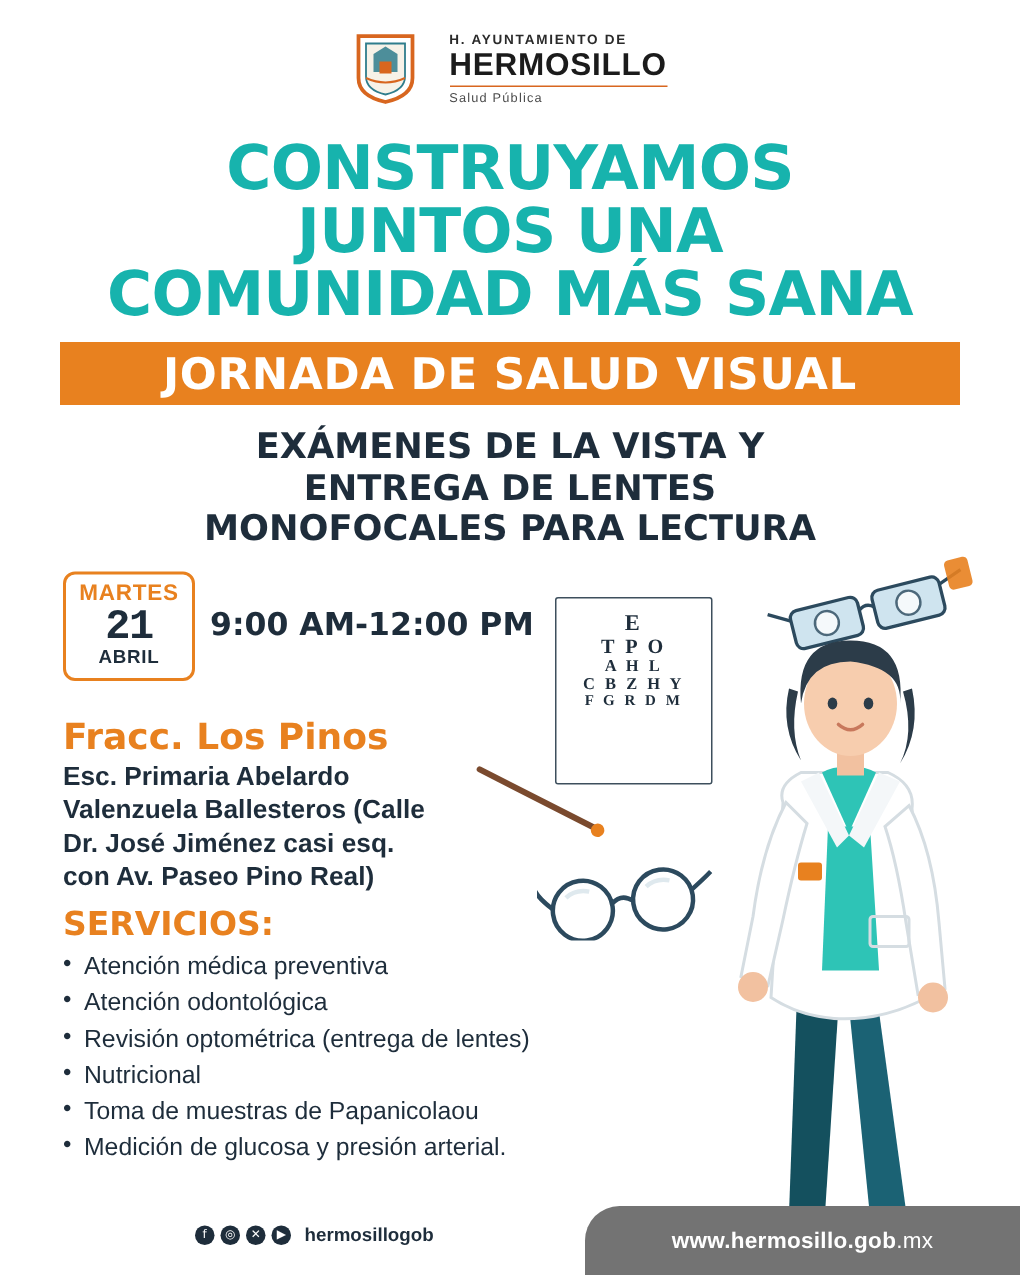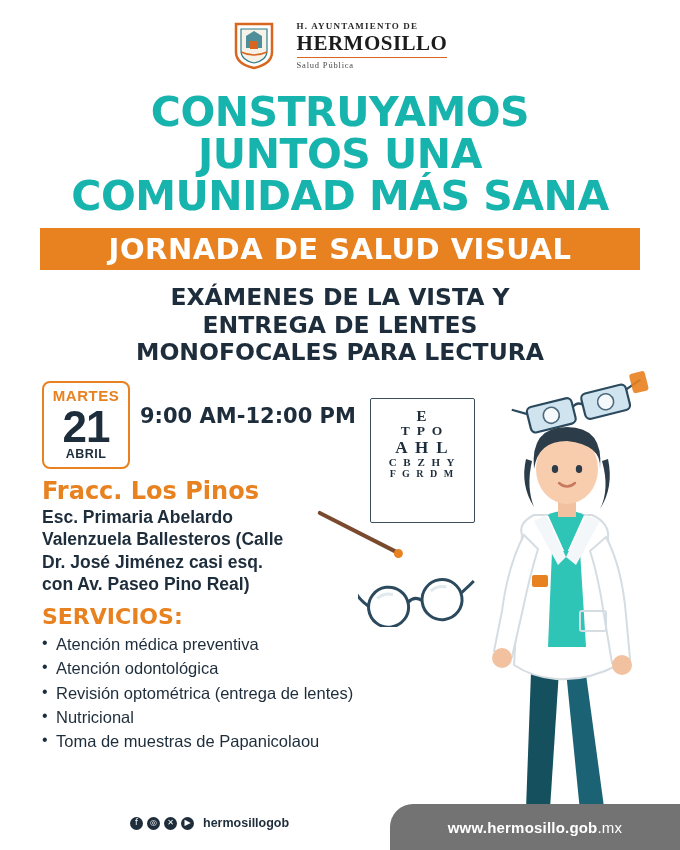--- a/index.html
+++ b/index.html
@@ -26,21 +26,20 @@
   
   .logo-block {
     position: absolute;
     top: 22px;
     left: 0;
     width: 680px;
     display: flex;
     justify-content: center;
     align-items: center;
     gap: 22px;
-    font-family: Liberation Serif, serif;
   }
   .crest {
     width: 42px;
     height: 48px;
     position: relative;
   }
   .crest svg { display: block; }
   .logo-text {
     display: flex;
     flex-direction: column;
@@ -138,24 +137,24 @@
   .date-dow {
     color: #e8811f;
     font-weight: bold;
     font-size: 15px;
     letter-spacing: 0.5px;
     line-height: 1.1;
   }
   .date-num {
     color: #1e2d3b;
     font-weight: bold;
-    font-size: 44px;
+    font-size: 28px;
     line-height: 0.98;
     letter-spacing: -1px;
-    font-family: Liberation Sans, sans-serif;
+    font-family: Liberation Mono, monospace;
   }
   .date-mon {
     color: #1e2d3b;
     font-weight: bold;
     font-size: 12.5px;
     letter-spacing: 0.5px;
     line-height: 1.1;
   }
   .time-text {
     position: absolute;
@@ -245,21 +244,21 @@
     border-radius: 2px;
     text-align: center;
     padding-top: 9px;
     box-sizing: border-box;
     font-family: "Liberation Serif", serif;
     color: #1e2d3b;
   }
   .ec-row { line-height: 1.08; letter-spacing: 2px; font-weight: bold; }
   .ec-r1 { font-size: 15px; }
   .ec-r2 { font-size: 13.5px; }
-  .ec-r3 { font-size: 17px; }
+  .ec-r3 { font-size: 11px; }
   .ec-r4 { font-size: 11px; }
   .ec-r5 { font-size: 10px; }
 
   
   .pointer {
     position: absolute;
     left: -12px;
     top: 140px;
     width: 92px;
     height: 4px;
@@ -415,20 +414,21 @@
     <span class="l">con Av. Paseo Pino Real)</span>
   </div>
 
   <div class="serv-title">SERVICIOS:</div>
   <ul class="serv-list">
     <li>Atención médica preventiva</li>
     <li>Atención odontológica</li>
     <li>Revisión optométrica (entrega de lentes)</li>
     <li>Nutricional</li>
     <li>Toma de muestras de Papanicolaou</li>
+    <li>Medición de glucosa y presión arterial.</li>
   </ul>
 
   <div class="illustration">
 
     <div class="glasses-float">
       <svg width="150" height="80" viewBox="0 0 150 80">
         <g transform="rotate(-14 75 40)">
           <rect x="18" y="24" width="46" height="26" rx="5" fill="#cfe4ef" stroke="#2c4a5e" stroke-width="2.2"></rect>
           <rect x="74" y="24" width="46" height="26" rx="5" fill="#cfe4ef" stroke="#2c4a5e" stroke-width="2.2"></rect>
           <path d="M64 34 Q69 30 74 34" stroke="#2c4a5e" stroke-width="2.2" fill="none"></path>

